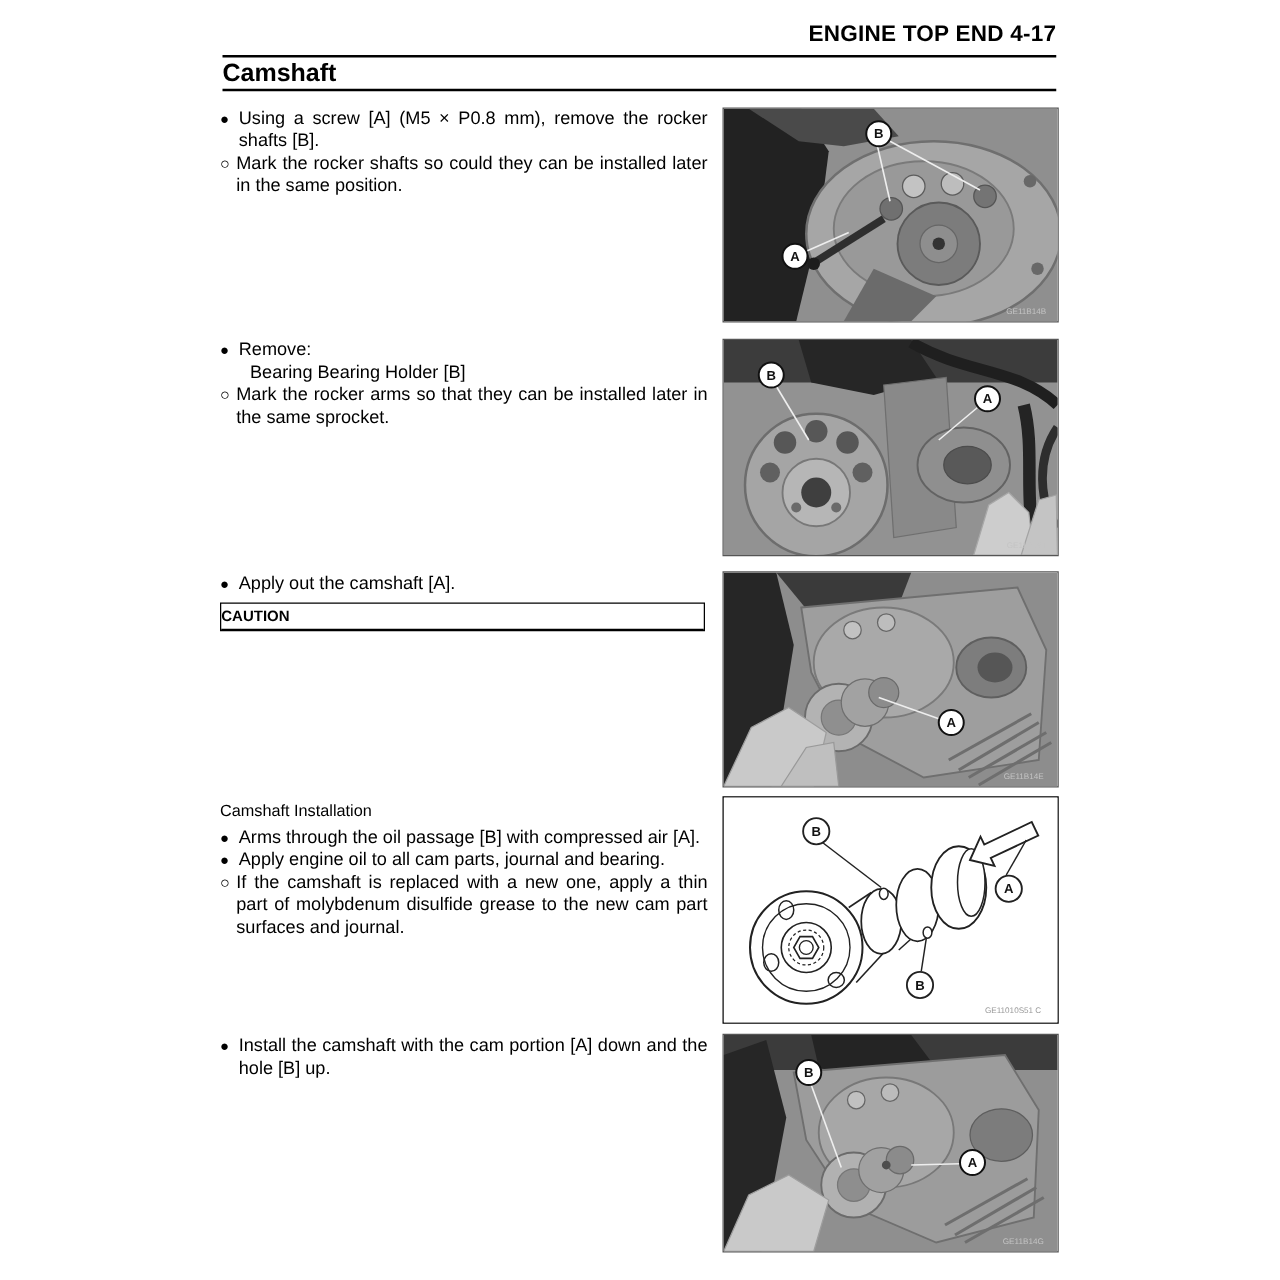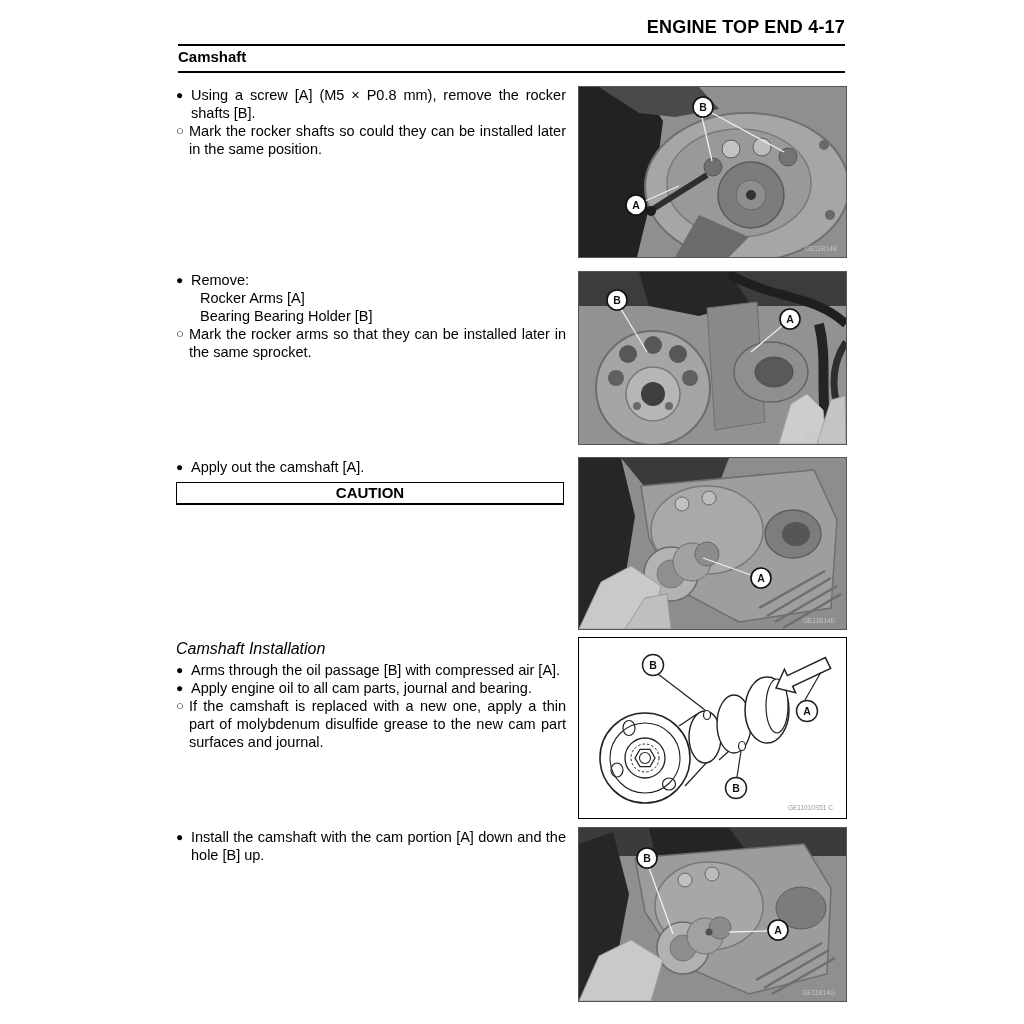--- a/index.html
+++ b/index.html
@@ -6,34 +6,34 @@
   .page {
     position:relative; width:1024px; height:1024px; background:#ffffff;
     font-family:"Liberation Sans", sans-serif; color:#000; overflow:hidden;
   }
   .page-header {
     position:absolute; top:17px; left:178px; width:667px;
     text-align:right; font-size:18px; font-weight:bold; letter-spacing:.2px;
   }
   .rule { position:absolute; left:178px; width:667px; background:#000; }
   .rule-top { top:44px; height:2px; }
-  .section-title { position:absolute; top:48px; left:178px; margin:0; font-size:15px; font-weight:bold; }
+  .section-title { position:absolute; top:48px; left:178px; margin:0; font-size:20px; font-weight:bold; }
   .rule-section { top:71px; height:1.5px; }
 
   .block { position:absolute; left:176px; width:390px; font-size:14.5px; line-height:18px; }
   .li { display:flex; }
   .li .bullet { flex:0 0 15px; width:15px; font-size:12px; }
   .li.note .bullet { flex-basis:13px; width:13px; font-size:13px; }
   .li.sub { padding-left:24px; }
   .li .txt { flex:1; text-align:justify; }
 
-  .sub-heading { font-style:italic; font-size:16px; line-height:20px; margin:0 0 2px 0; }
+  .sub-heading { font-size:13px; line-height:20px; margin:0 0 2px 0; }
 
   .caution-box { border:1.5px solid #000; margin-top:6px; width:386px; }
-  .caution-title { text-align:center; font-weight:bold; font-size:15px; line-height:20px; border-bottom:1.5px solid #000; }
+  .caution-title { font-weight:bold; font-size:12px; line-height:20px; border-bottom:1.5px solid #000; }
   .caution-body { font-weight:bold; font-size:14px; line-height:20.5px; padding:5px 10px 7px 10px; text-align:justify; }
 
   .figure { position:absolute; left:578px; width:267px; }
   .figure svg { display:block; width:100%; height:100%; }
   .photo { border:1px solid #555; }
   .drawing { border:1.5px solid #000; background:#fff; }
   .fig1 { top:86px;  height:170px; }
   .fig2 { top:271px; height:172px; }
   .fig3 { top:457px; height:171px; }
   .fig4 { top:637px; height:180px; }
@@ -68,23 +68,20 @@
     <div class="li note">
       <span class="bullet">○</span>
       <span class="txt">Mark the rocker shafts so could they can be installed later in the same position.</span>
     </div>
   </div>
 
   <div class="block b2">
     <div class="li">
       <span class="bullet">●</span>
       <span class="txt">Remove:</span>
-    </div>
-    <div class="li sub">
-      <span class="txt">Rocker Arms [A]</span>
     </div>
     <div class="li sub">
       <span class="txt">Bearing Bearing Holder [B]</span>
     </div>
     <div class="li note">
       <span class="bullet">○</span>
       <span class="txt">Mark the rocker arms so that they can be installed later in the same sprocket.</span>
     </div>
   </div>
 

